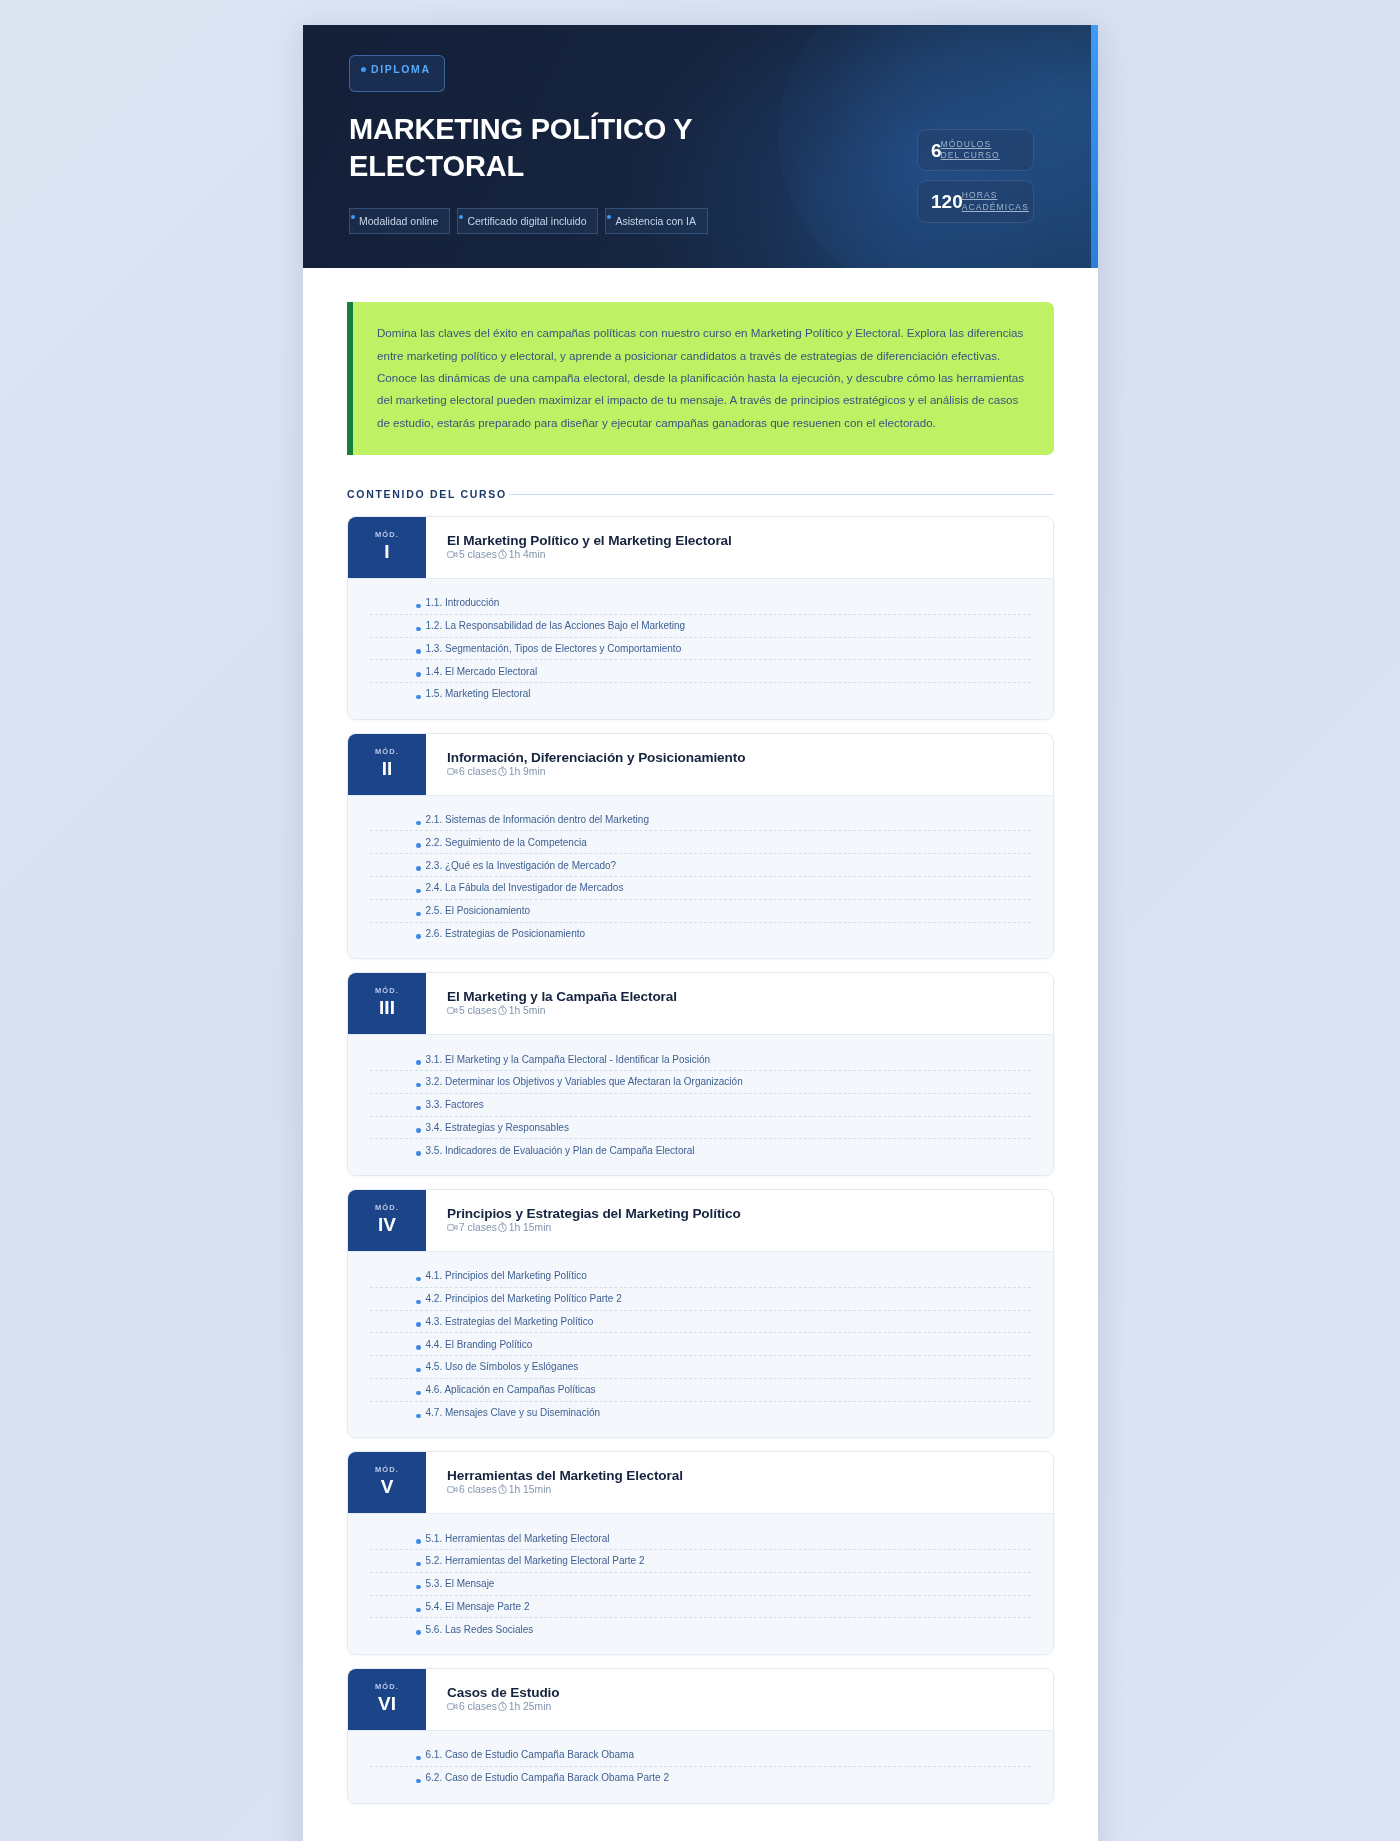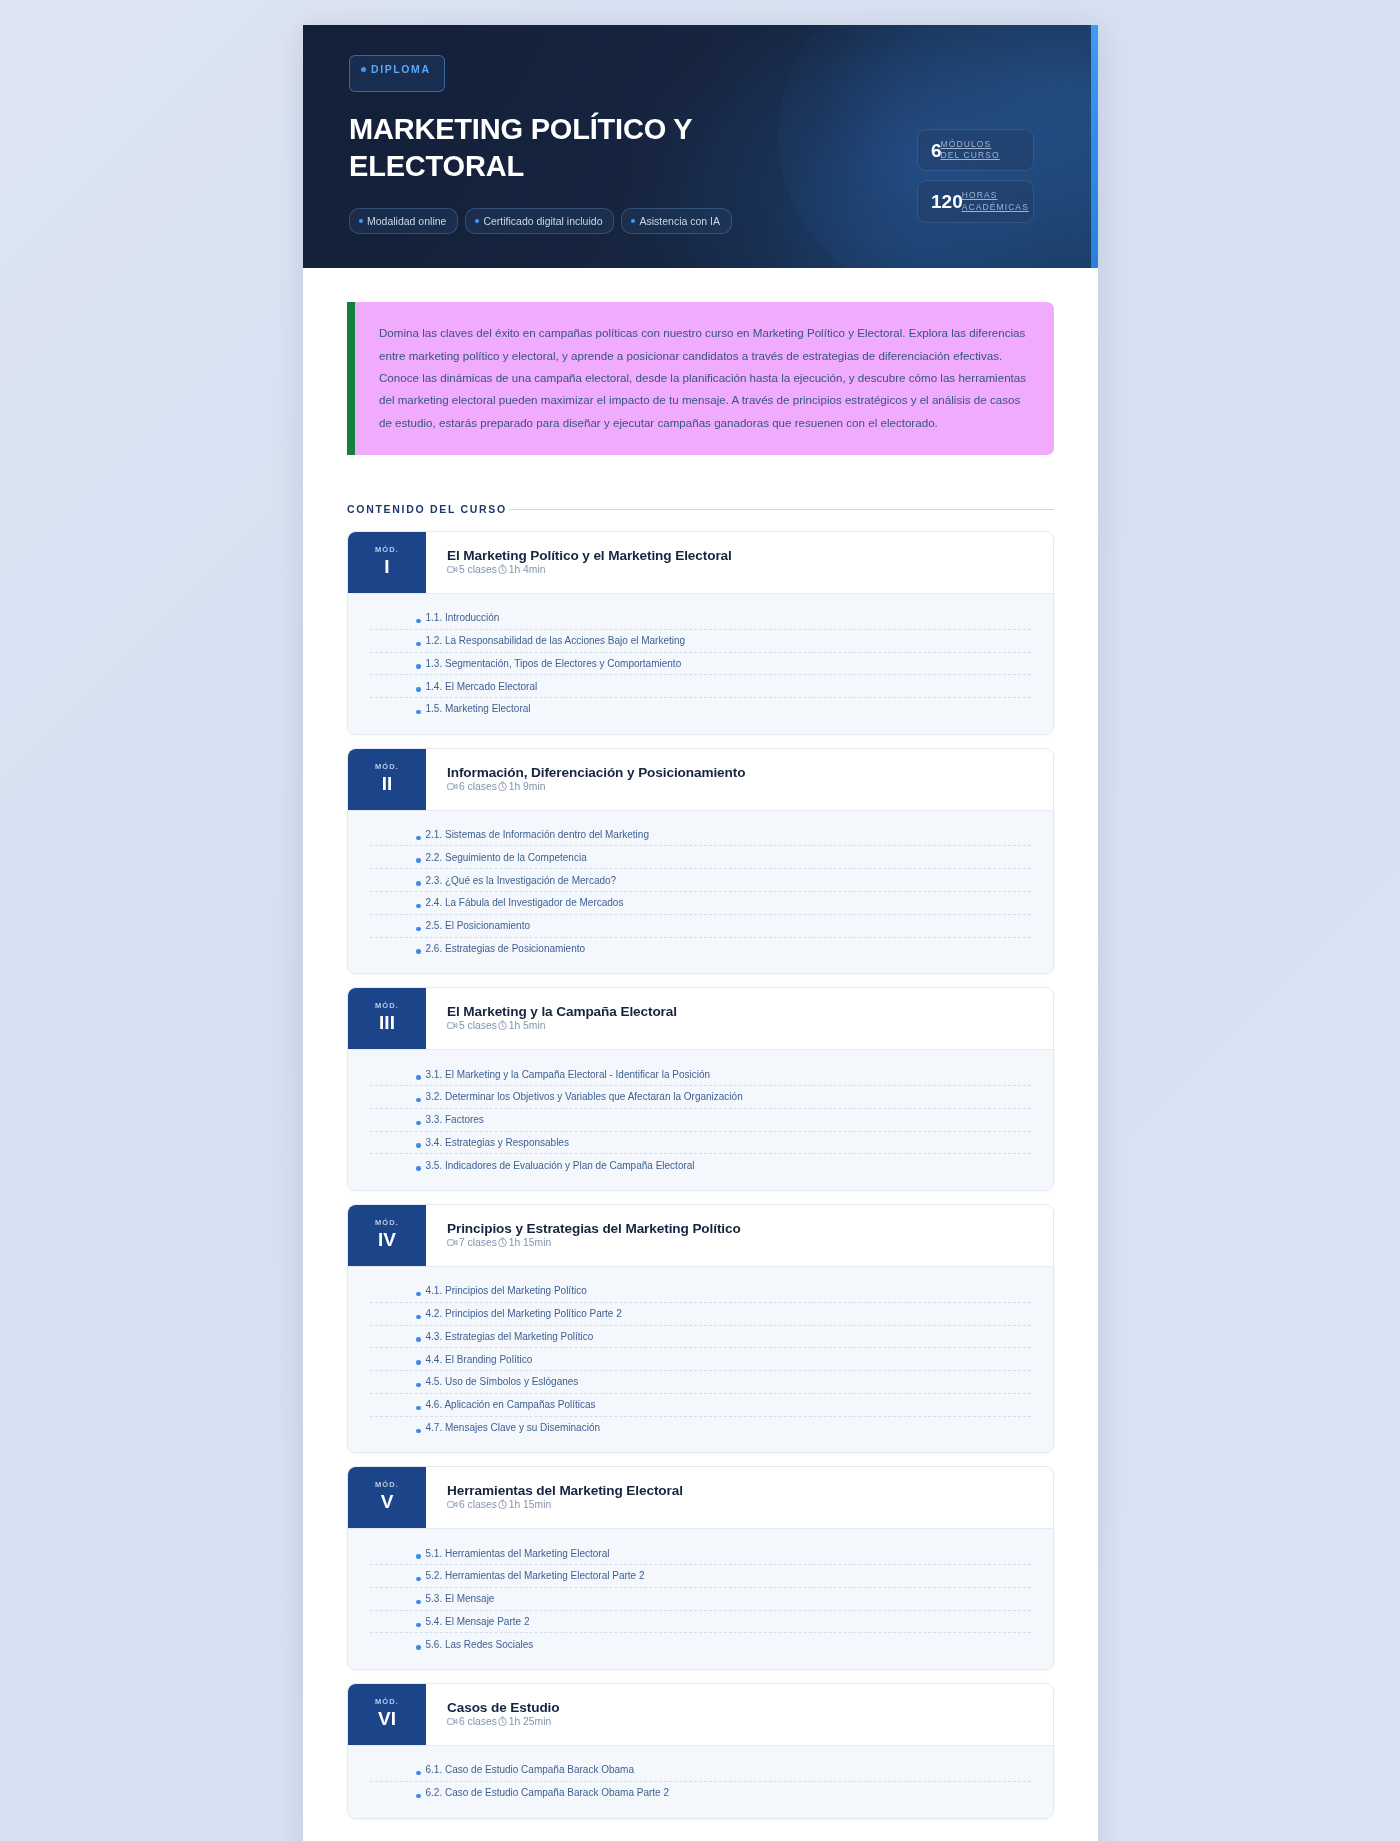--- a/index.html
+++ b/index.html
@@ -94,26 +94,26 @@
 
   .tag-row {
     margin-top: 23px;
     display: flex;
     gap: 7px;
     position: relative;
     z-index: 2;
   }
   .tag {
     display: inline-flex;
-    align-items: center;
+    align-items: flex-start;
     gap: 4px;
     border: 1px solid rgba(95,135,185,0.38);
     background: rgba(36,62,100,0.40);
-    border-radius: 10px;
-    padding: 6px 11px 6px 9px;
+    border-radius: 0;
+    padding: 6px 11px 6px 1px;
     color: #c7d6e9;
     font-size: 10.5px;
   }
   .tag .dot {
     width: 4px; height: 4px; border-radius: 50%;
     background: #3f9bf6;
     display: inline-block;
   }
 
   .hero-stats {
@@ -150,31 +150,31 @@
     text-decoration: underline;
   }
 
   
   .body-wrap {
     background: #ffffff;
     padding: 34px 44px 40px 44px;
   }
 
   .intro {
-    border-left: 8px solid #15803d;
-    background: #f0abfc;
+    border-left: 6px solid #15803d;
+    background: #bef264;
     border-radius: 0 7px 7px 0;
     padding: 20px 26px 21px 24px;
     color: #37557f;
     font-size: 11.6px;
     line-height: 1.93;
   }
 
   .section-head {
-    margin-top: 48px;
+    margin-top: 33px;
     display: flex;
     align-items: center;
     gap: 0;
   }
   .section-head .lbl {
     color: #1b3a6b;
     font-size: 10.5px;
     font-weight: bold;
     letter-spacing: 1.7px;
     white-space: nowrap;

